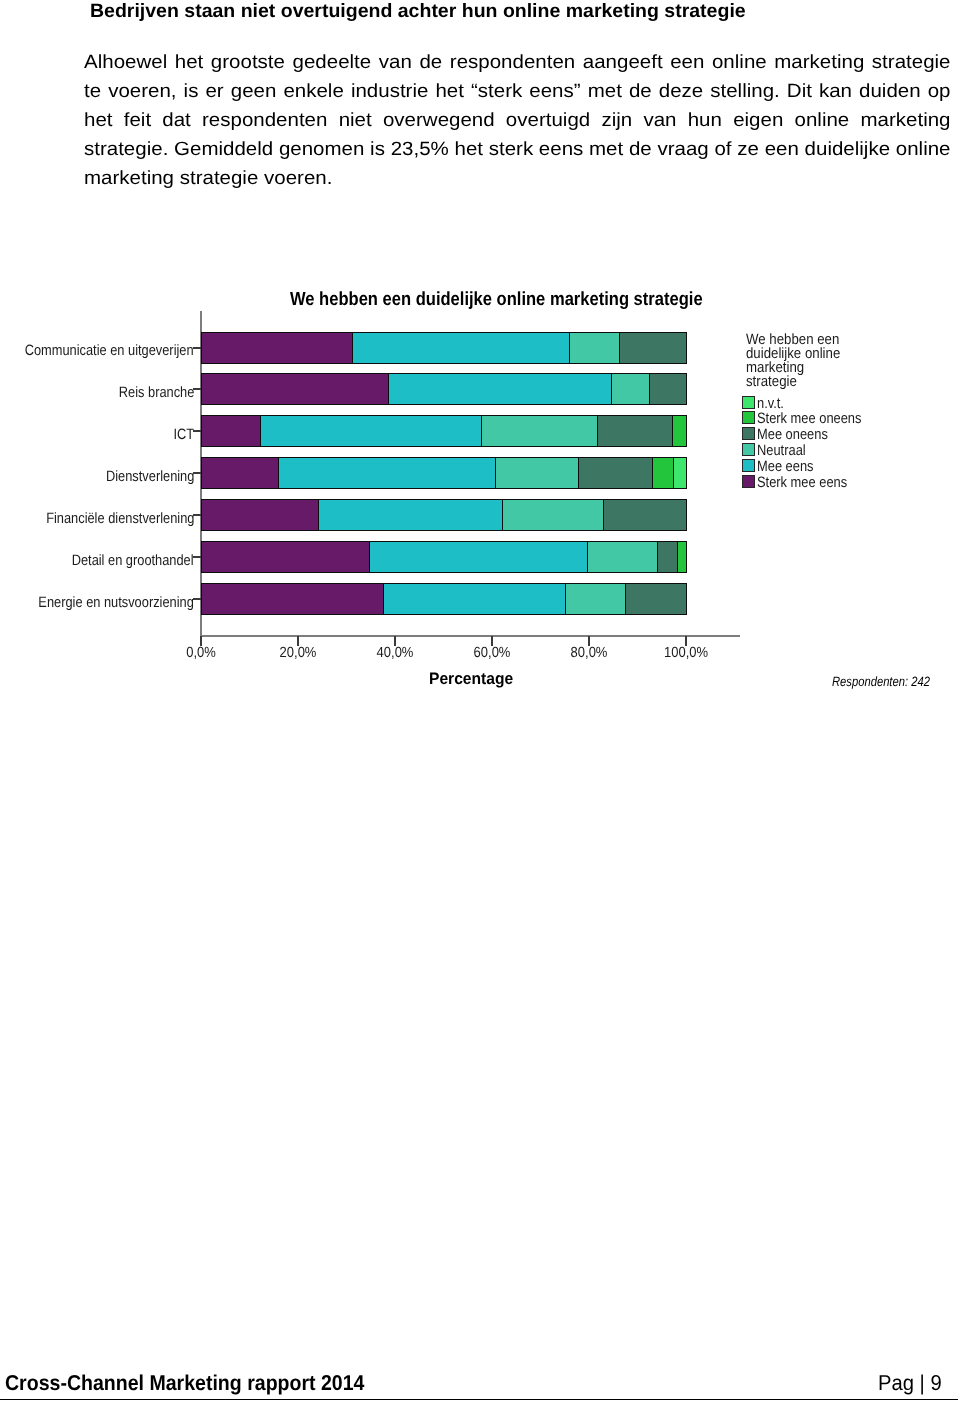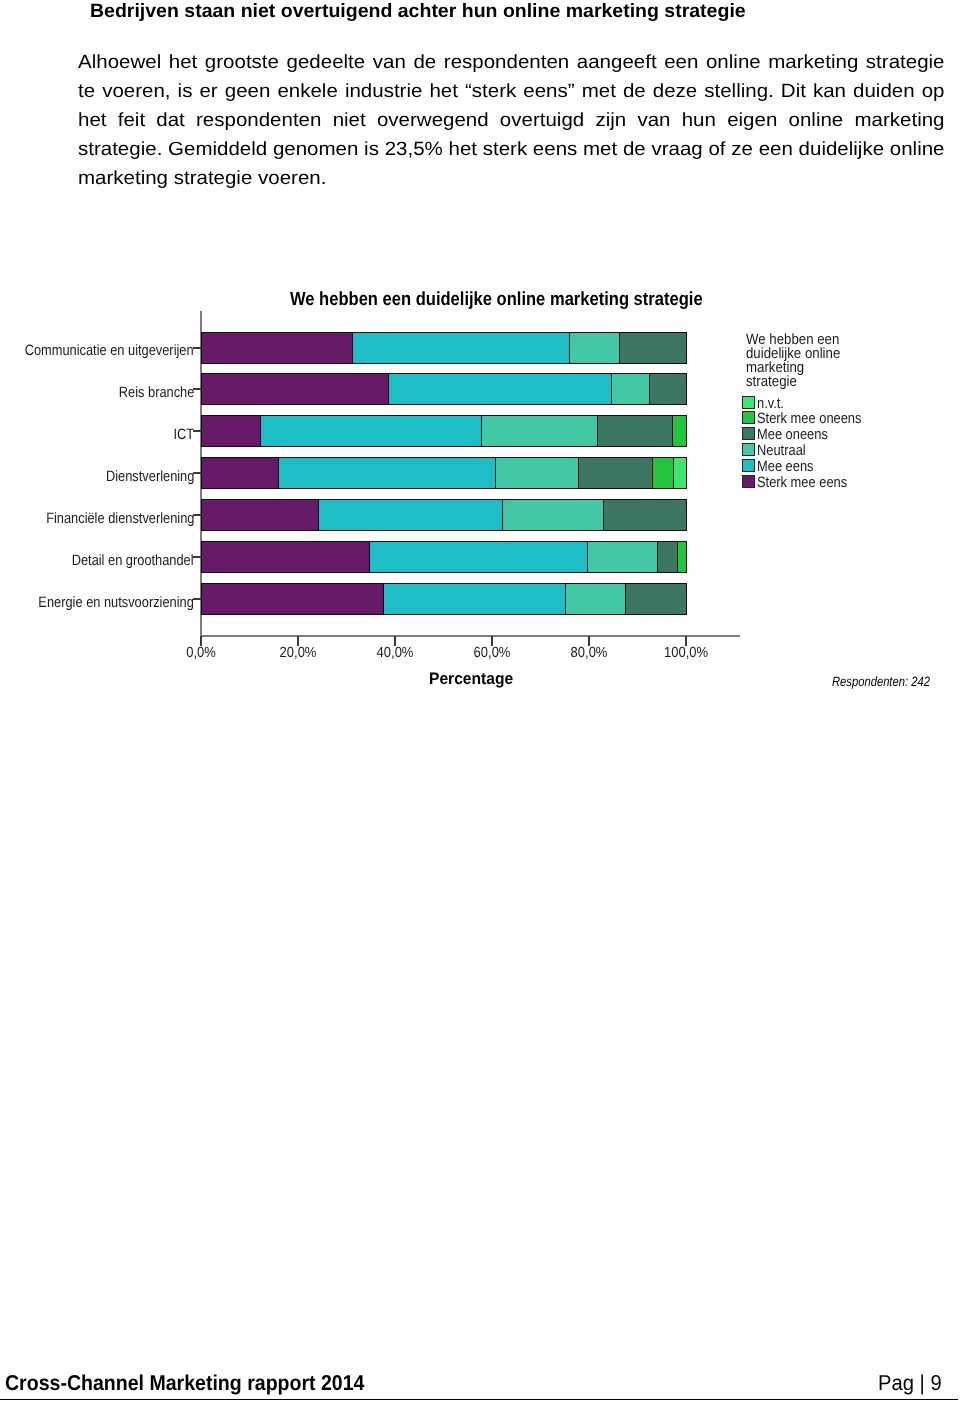--- a/index.html
+++ b/index.html
@@ -8,21 +8,21 @@
        font-family:"Liberation Sans",sans-serif;color:#000;
        -webkit-font-smoothing:antialiased;
        text-rendering:geometricPrecision;}
   .page{position:absolute;left:0;top:0;width:780px;height:1403px;
        transform:translateZ(0);}
 
   
   #doc-title{position:absolute;left:90px;top:-4.3px;width:880px;
      font-weight:bold;font-size:20.6px;line-height:29px;white-space:nowrap;
      transform-origin:0 50%;transform:scaleX(0.947) scaleY(0.935);}
-  #body-copy{position:absolute;left:78px;top:47.1px;width:866px;}
+  #body-copy{position:absolute;left:84px;top:47.1px;width:866px;}
   .bline{font-size:20.5px;line-height:29px;white-space:nowrap;width:max-content;
      transform-origin:0 50%;transform:scaleY(0.935);}
 
   
   #chart{position:absolute;left:8px;top:0;width:960px;height:1403px;}
   #chart-title{position:absolute;left:282px;top:288.8px;
       font-weight:bold;font-size:18.9px;white-space:nowrap;
       transform-origin:0 50%;transform:scaleX(0.876);}
   #axis-y{position:absolute;left:192px;top:311px;width:2px;height:325px;background:#7d7d7d;}
   #axis-x{position:absolute;left:193px;top:634.5px;width:539px;height:2px;background:#7d7d7d;}

